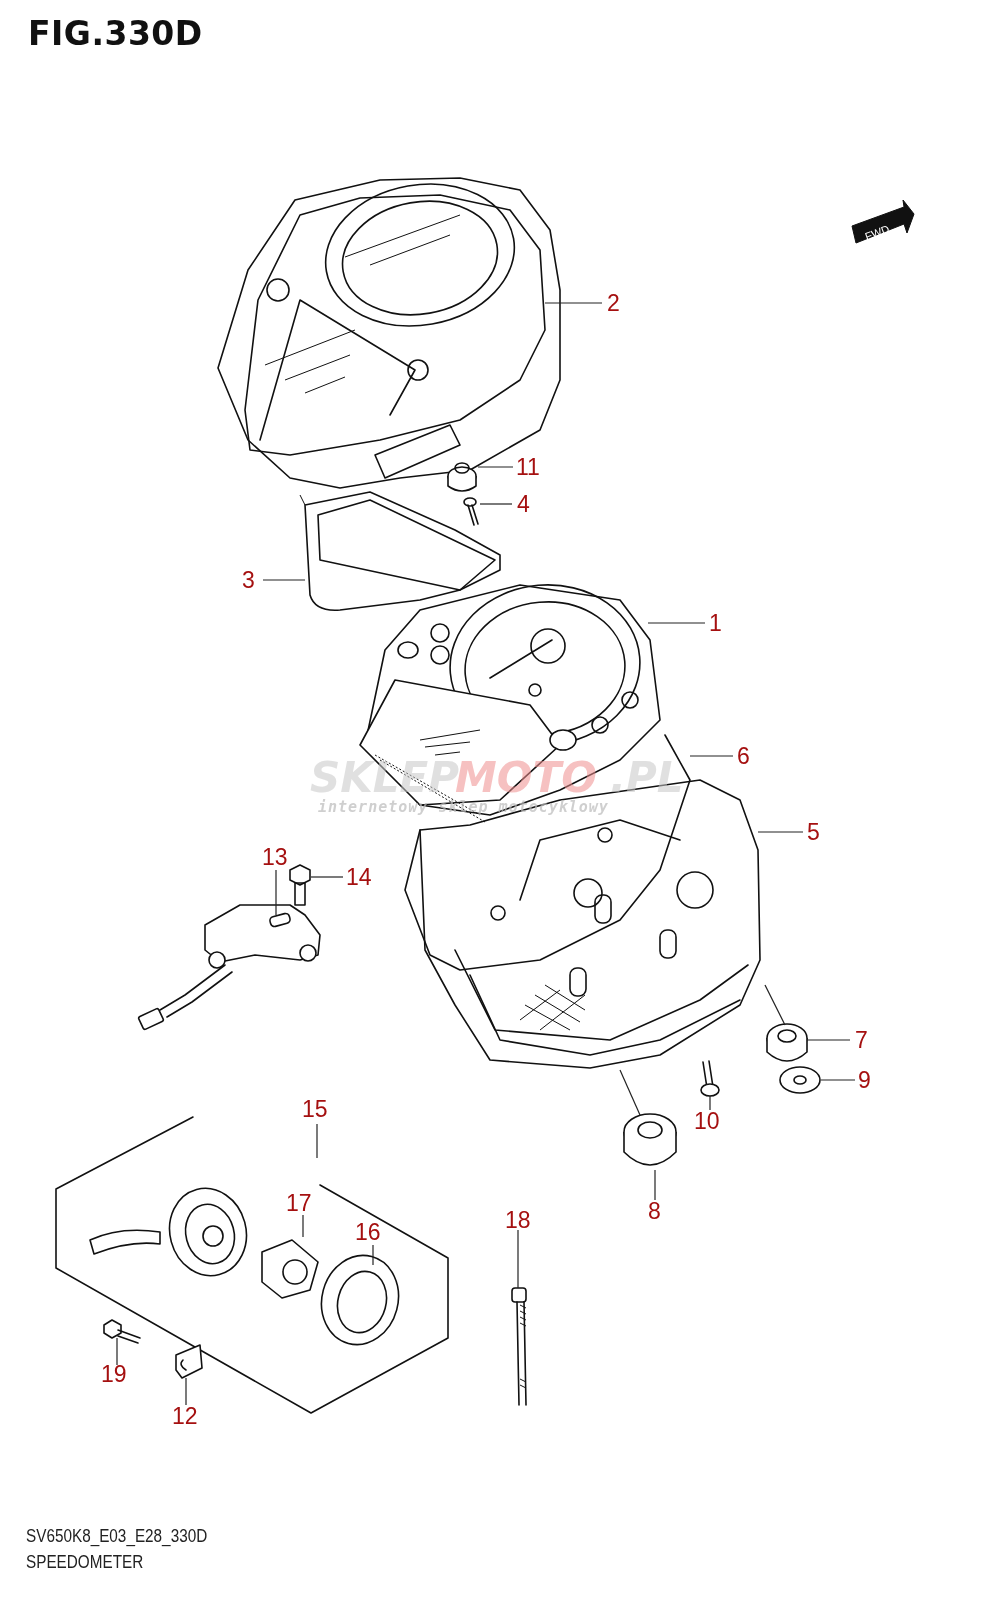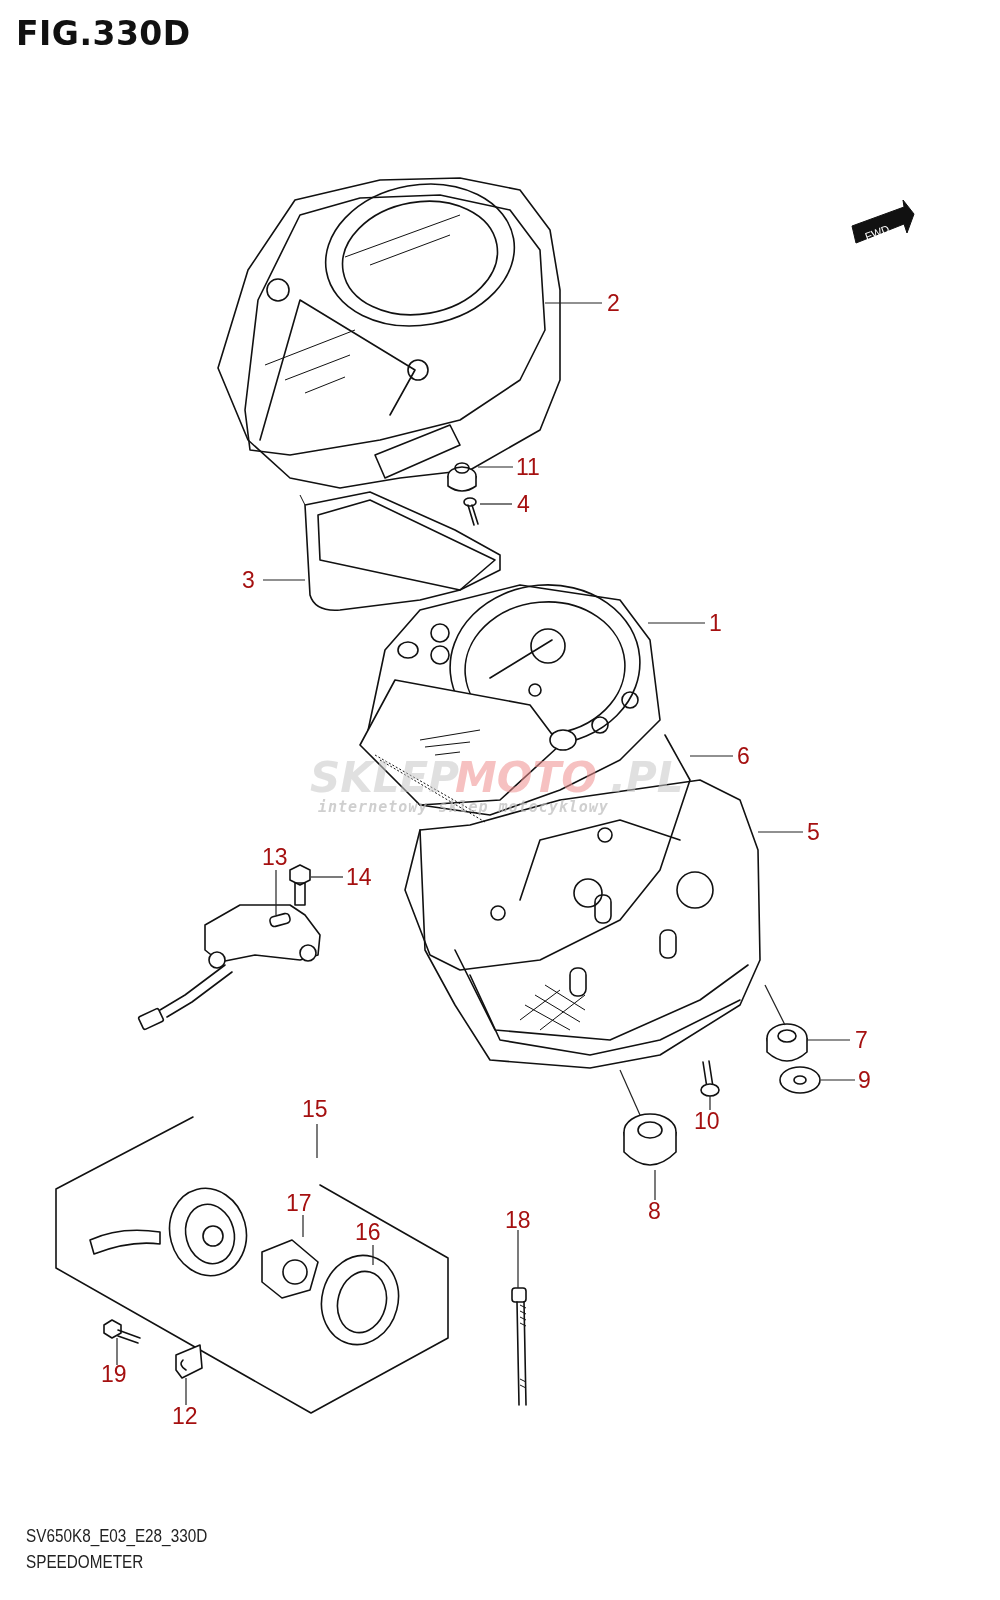--- a/index.html
+++ b/index.html
@@ -1,17 +1,17 @@
 <!DOCTYPE html>
 <html><head>
 <meta charset="utf-8">
 <style>
   html,body{margin:0;padding:0;background:#ffffff;}
   body{width:1000px;height:1600px;position:relative;overflow:hidden;font-family:"DejaVu Sans",sans-serif;}
-  #fig-title{position:absolute;left:16px;top:14px;font-family:"DejaVu Sans",sans-serif;font-weight:bold;font-size:33px;color:#111;letter-spacing:0.5px;}
+  #fig-title{position:absolute;left:28px;top:14px;font-family:"DejaVu Sans",sans-serif;font-weight:bold;font-size:33px;color:#111;letter-spacing:0.5px;}
   #footer-code{position:absolute;left:26px;top:1526px;font-family:"Liberation Sans",sans-serif;font-size:18px;color:#222;transform:scaleX(0.85);transform-origin:left;}
   #footer-name{position:absolute;left:26px;top:1552px;font-family:"Liberation Sans",sans-serif;font-size:18px;color:#222;transform:scaleX(0.85);transform-origin:left;}
   svg#diagram{position:absolute;left:0;top:0;}
   .part{fill:none;stroke:#111;stroke-width:1.6;stroke-linejoin:round;stroke-linecap:round;}
   .partf{fill:#fff;stroke:#111;stroke-width:1.6;stroke-linejoin:round;}
   .thin{fill:none;stroke:#111;stroke-width:1;}
   .leader{fill:none;stroke:#222;stroke-width:1.2;}
   .callout{font-family:"Liberation Sans",sans-serif;font-size:23px;fill:#a51010;}
   .wm1{font-family:"DejaVu Sans",sans-serif;font-weight:bold;font-style:italic;font-size:42px;fill:#c8c8c8;opacity:0.55;}
   .wm2{font-family:"DejaVu Sans",sans-serif;font-weight:bold;font-style:italic;font-size:42px;fill:#f09090;opacity:0.55;}

